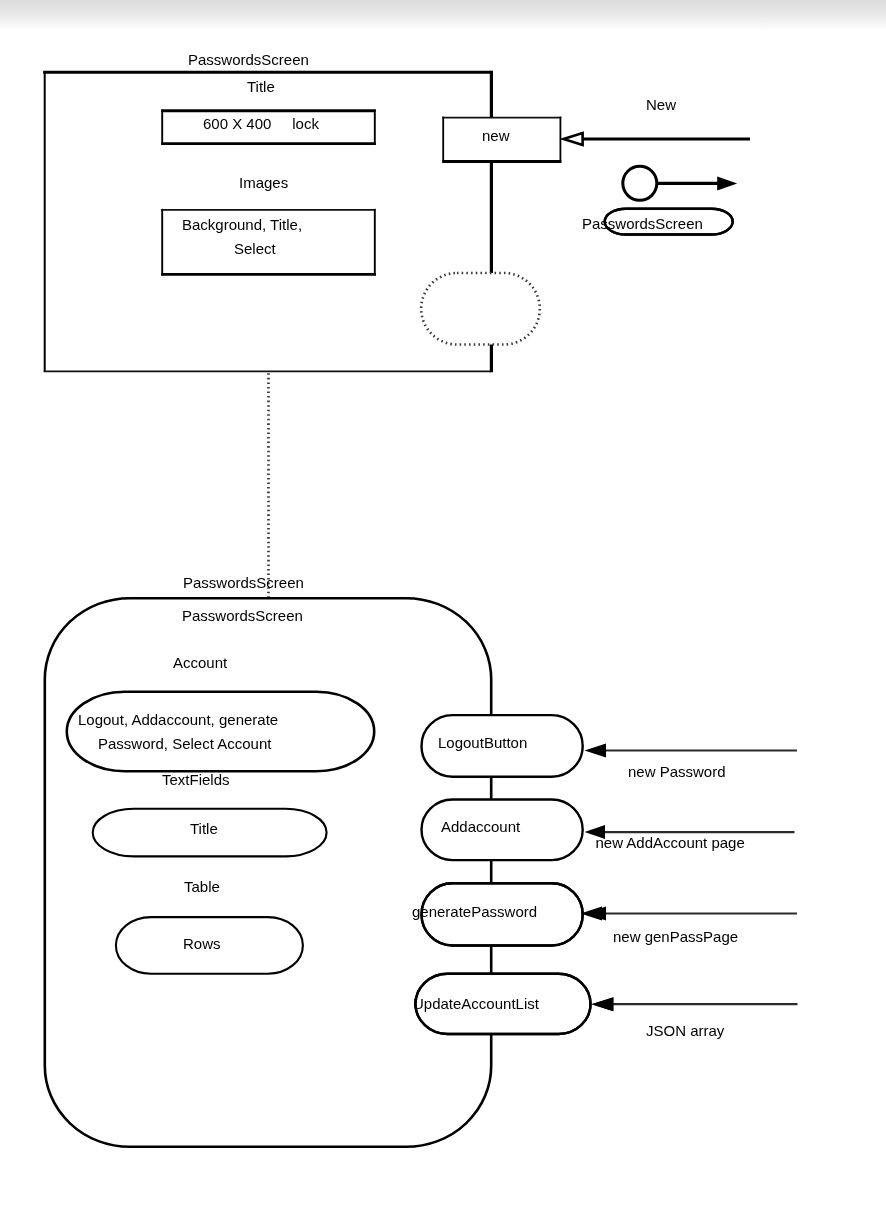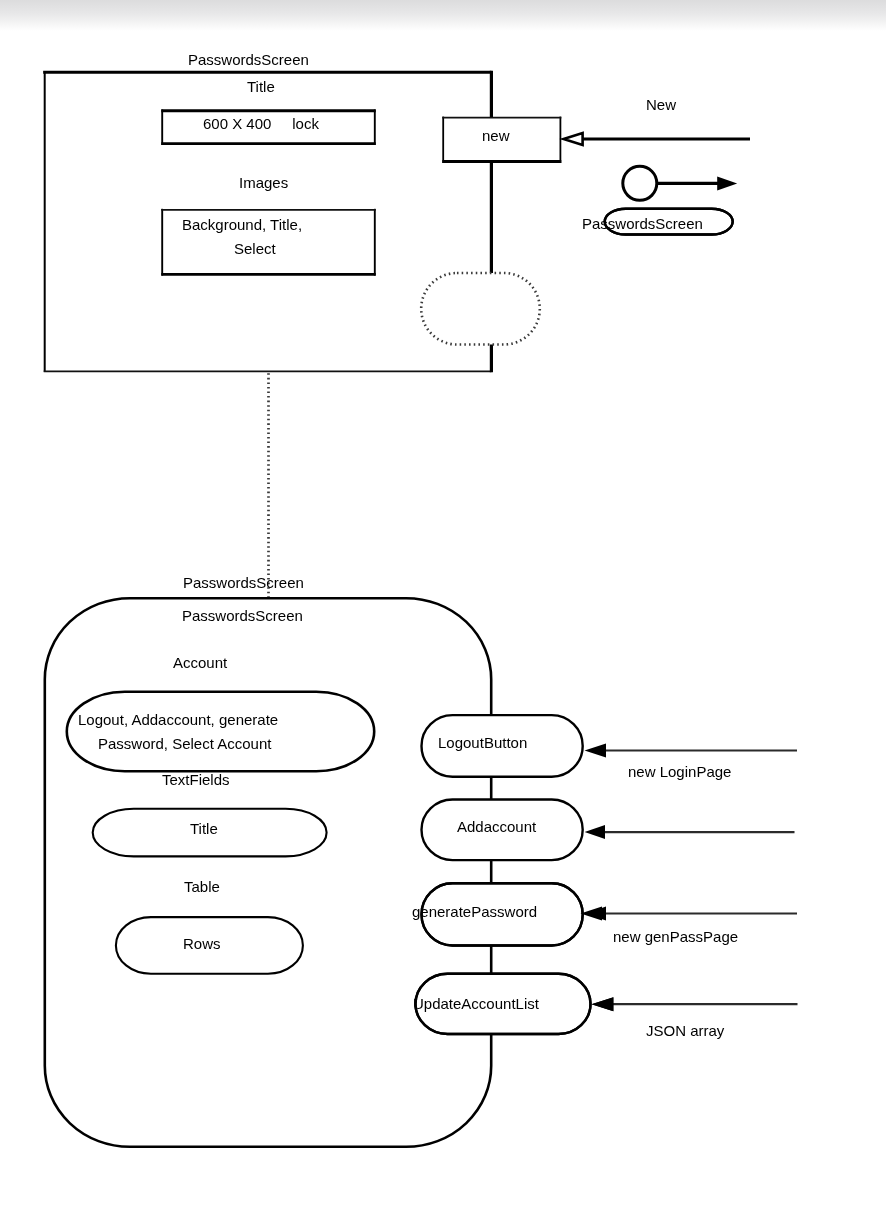--- a/index.html
+++ b/index.html
@@ -118,24 +118,25 @@
   <div class="lbl" style="left:183px;top:572.0px">PasswordsScreen</div>
   <div class="lbl" style="left:182px;top:604.8px">PasswordsScreen</div>
   <div class="lbl" style="left:173px;top:652.3px">Account</div>
   <div class="lbl" style="left:78px;top:708.8px">Logout, Addaccount, generate</div>
   <div class="lbl" style="left:98px;top:732.8px">Password, Select Account</div>
   <div class="lbl" style="left:162px;top:769.3px">TextFields</div>
   <div class="lbl" style="left:190px;top:817.5px">Title</div>
   <div class="lbl" style="left:184px;top:876.1px">Table</div>
   <div class="lbl" style="left:183px;top:932.6px">Rows</div>
   <div class="lbl" style="left:438px;top:732.4px">LogoutButton</div>
-  <div class="lbl" style="left:457px;top:815.8px">Addaccount</div>
+  <div class="lbl" style="left:441px;top:815.8px">Addaccount</div>
   <div class="lbl" style="left:412px;top:900.8px">generatePassword</div>
   <div class="lbl" style="left:413px;top:992.5px">UpdateAccountList</div>
-  <div class="lbl" style="left:628px;top:760.5px">new LoginPage</div>
+  <div class="lbl" style="left:628px;top:760.5px">new Password</div>
+  <div class="lbl" style="left:595.5px;top:832.4px">new AddAccount page</div>
   <div class="lbl" style="left:613px;top:925.8px">new genPassPage</div>
   <div class="lbl" style="left:646px;top:1019.8px">JSON array</div>
 
   <svg id="overlay" width="886" height="1206" shape-rendering="geometricPrecision">
     <rect x="604.7" y="208.7" width="128" height="25.8" rx="21" ry="12.9" fill="none" stroke="#000" stroke-width="2.4"></rect>
     <rect x="421.5" y="883.3" width="161.2" height="62.2" rx="31" ry="31.1" fill="none" stroke="#000" stroke-width="2.4"></rect>
     <rect x="415.5" y="973.7" width="175" height="60.3" rx="32" ry="30.2" fill="none" stroke="#000" stroke-width="2.4"></rect>
     <g>
       <path d="M 585.6 913.5 L 606 906.6 L 606 920.4 Z" fill="#000"></path>
       <path d="M 591.5 1004.2 L 613.4 997.2 L 613.4 1011.2 Z" fill="#000"></path>

